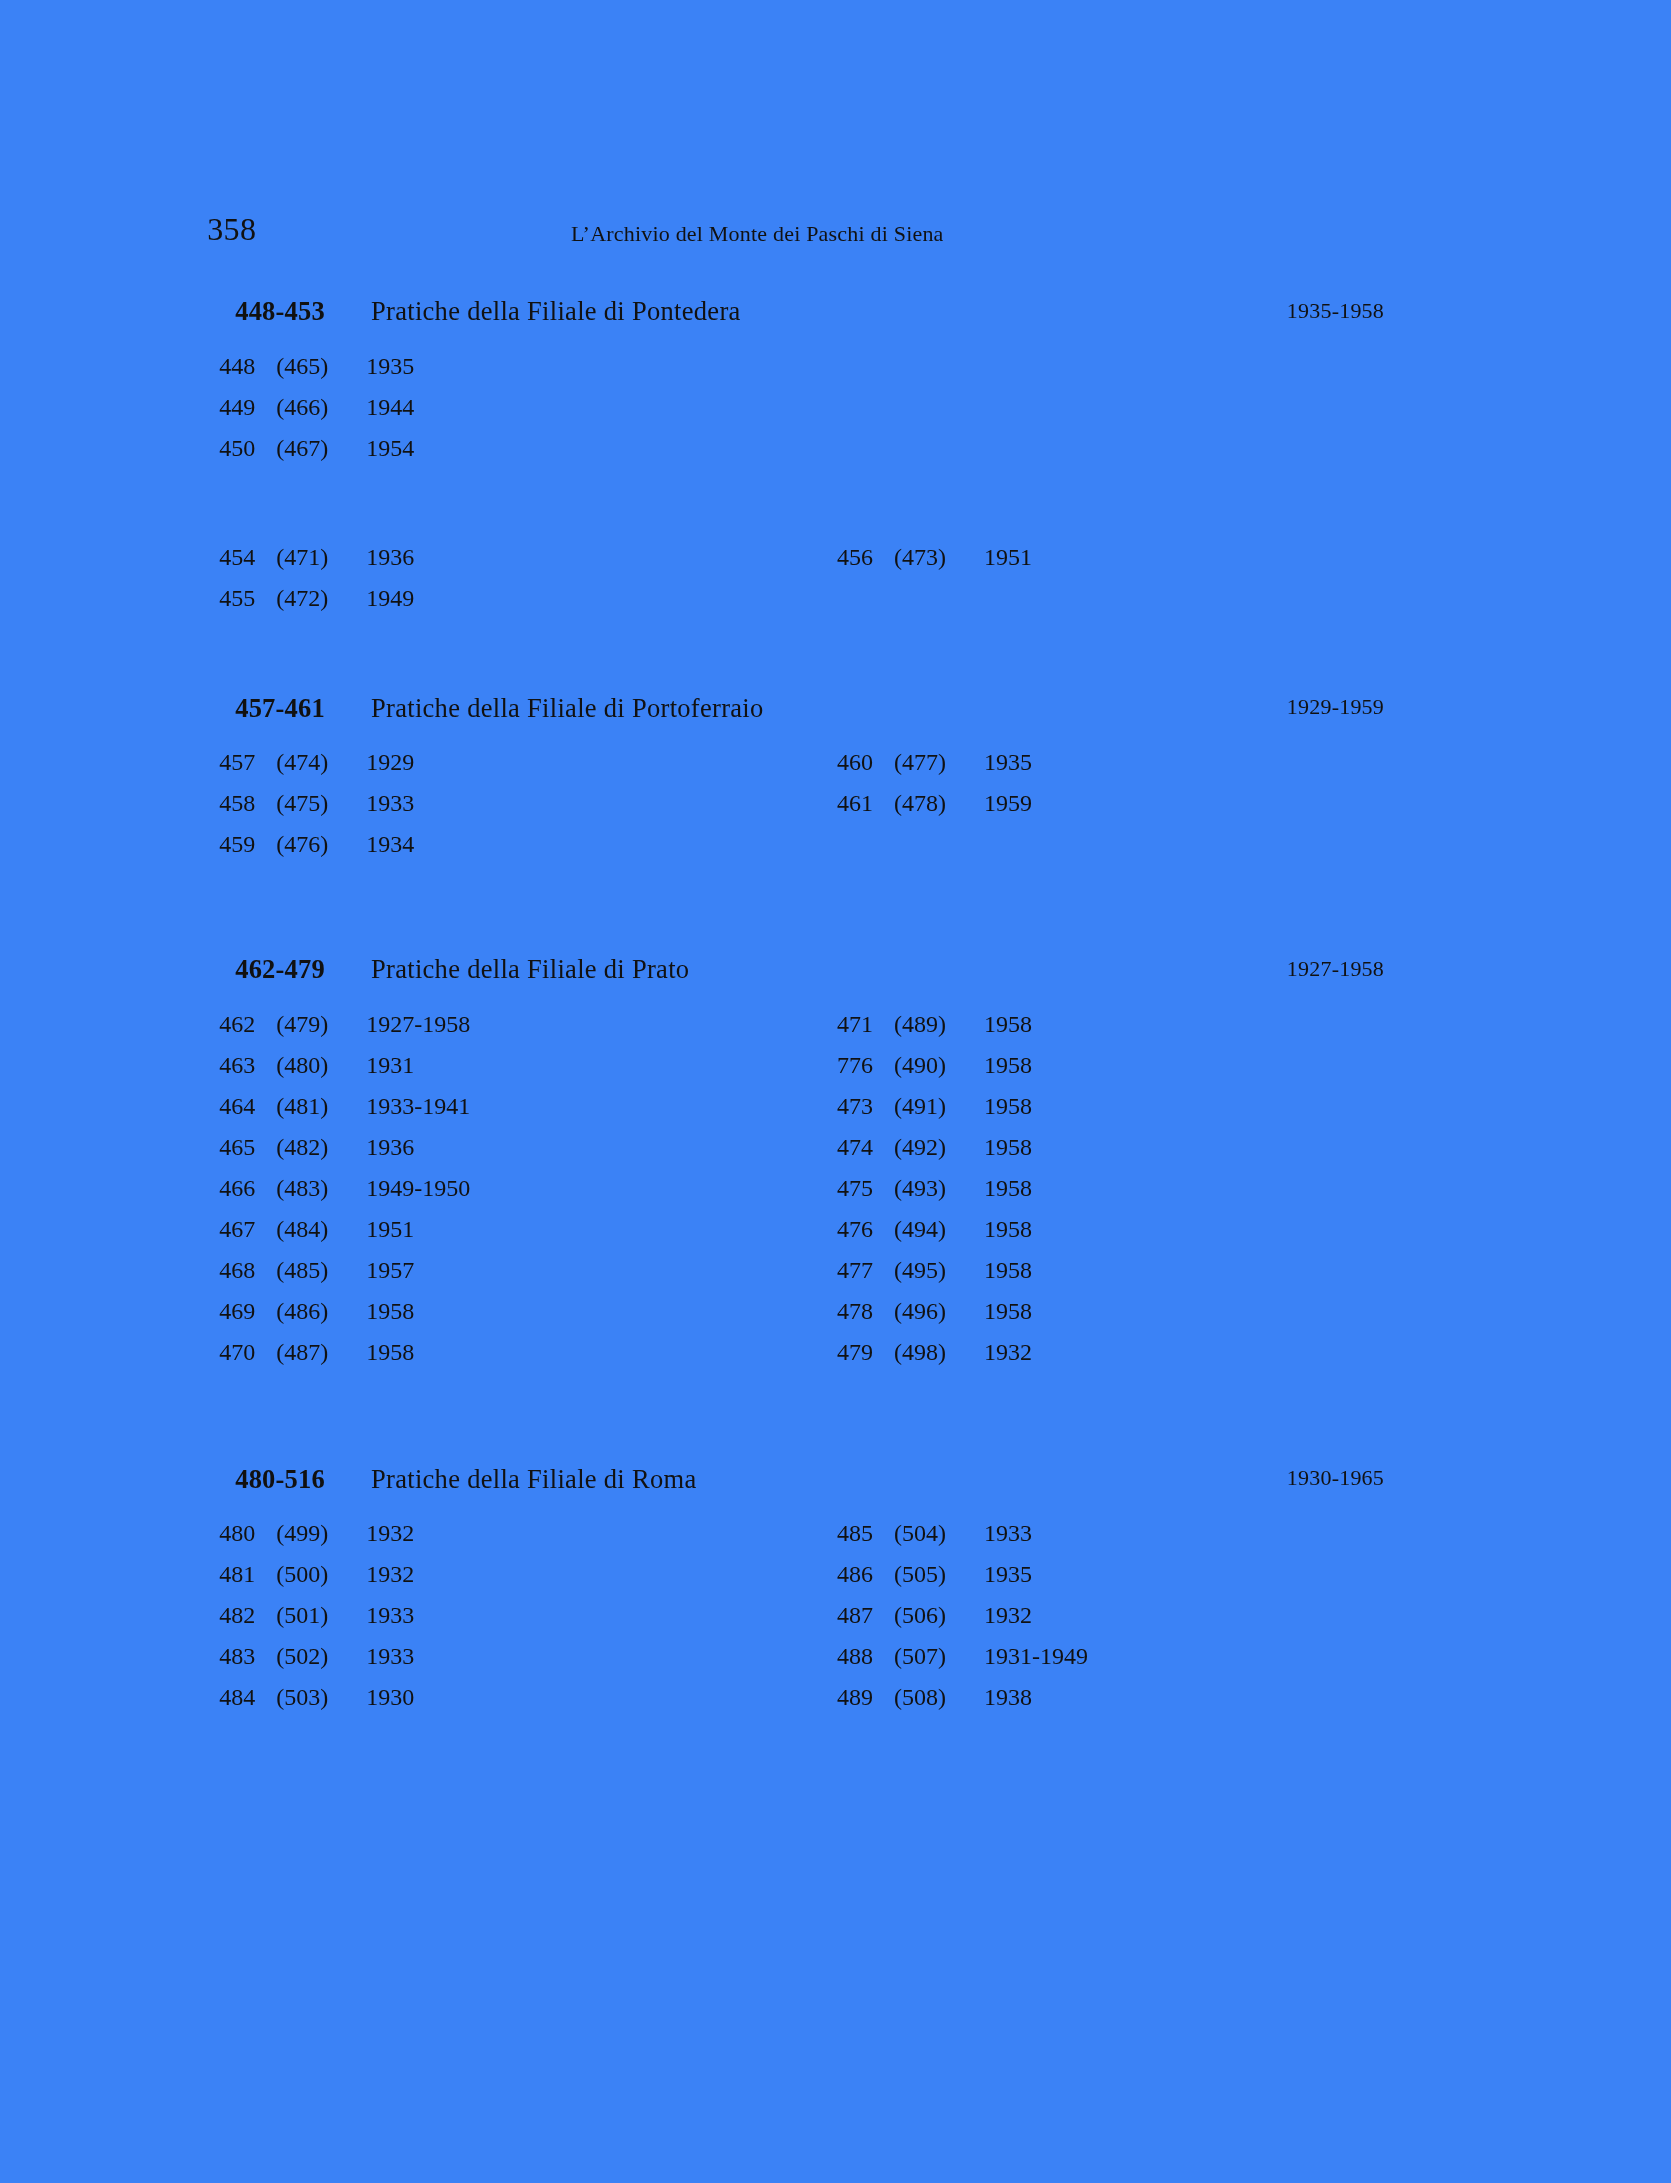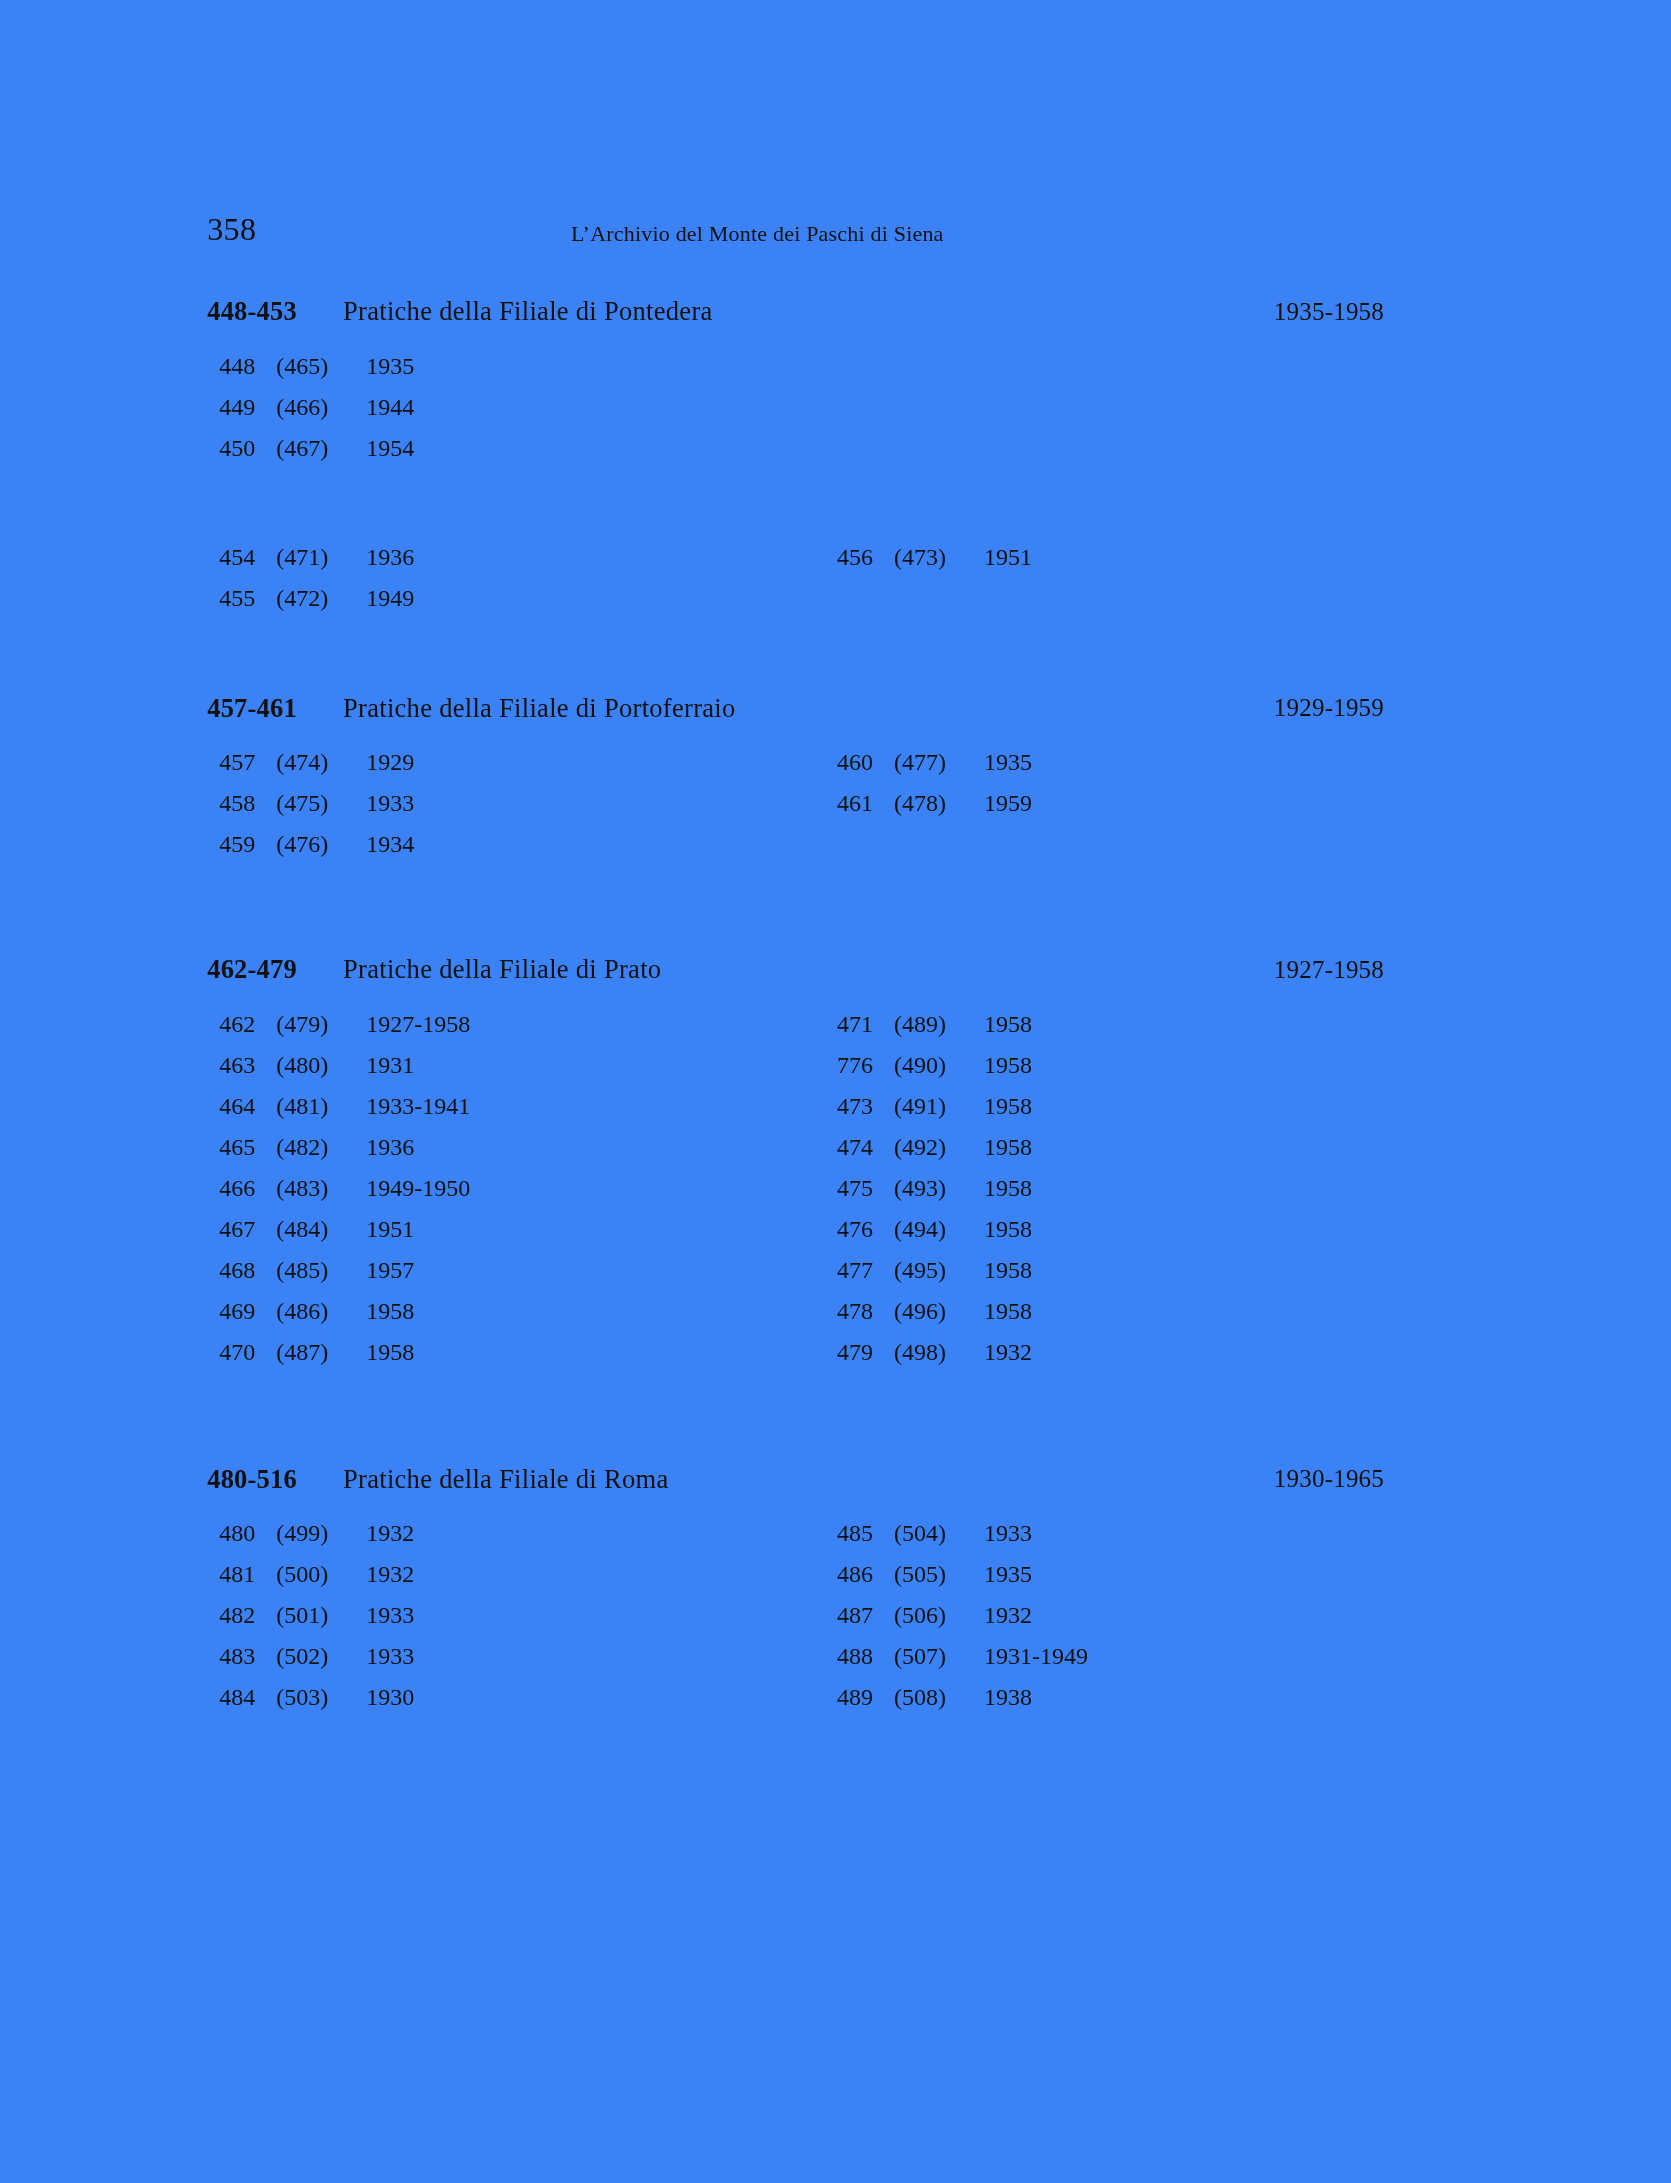--- a/index.html
+++ b/index.html
@@ -48,41 +48,42 @@
     letter-spacing: 0.2px;
   }
   
   .section {
     position: relative;
     margin-top: 30px;
   }
   .sec-head {
     position: relative;
     height: 44px;
+    margin-left: 28px;
   }
   .sec-range {
     position: absolute;
     left: 6.2px;
     top: 0;
     font-weight: bold;
     font-size: 26.5px;
     letter-spacing: 0.2px;
   }
   .sec-title {
     position: absolute;
     left: 142px;
     top: 0;
     font-size: 26.5px;
     letter-spacing: 0.3px;
   }
   .sec-years {
     position: absolute;
     right: 18px;
     top: 1.6px;
-    font-size: 25px;
+    font-size: 22px;
     letter-spacing: 0.2px;
   }
   .entries {
     position: relative;
     margin-top: 12.5px;
   }
   .col {
     position: absolute;
     top: 0;
   }

